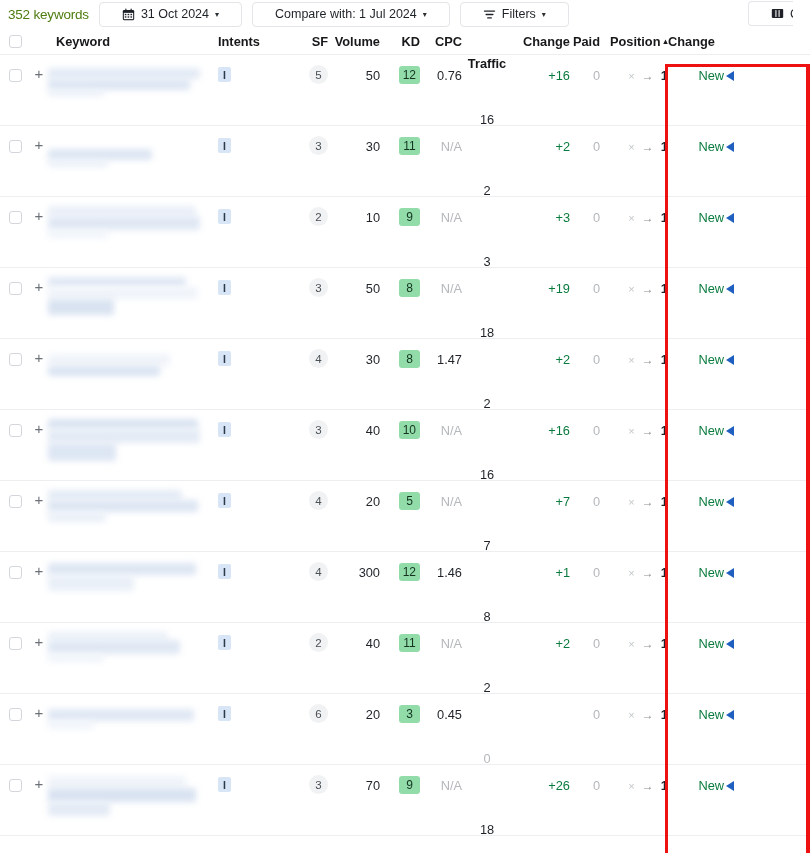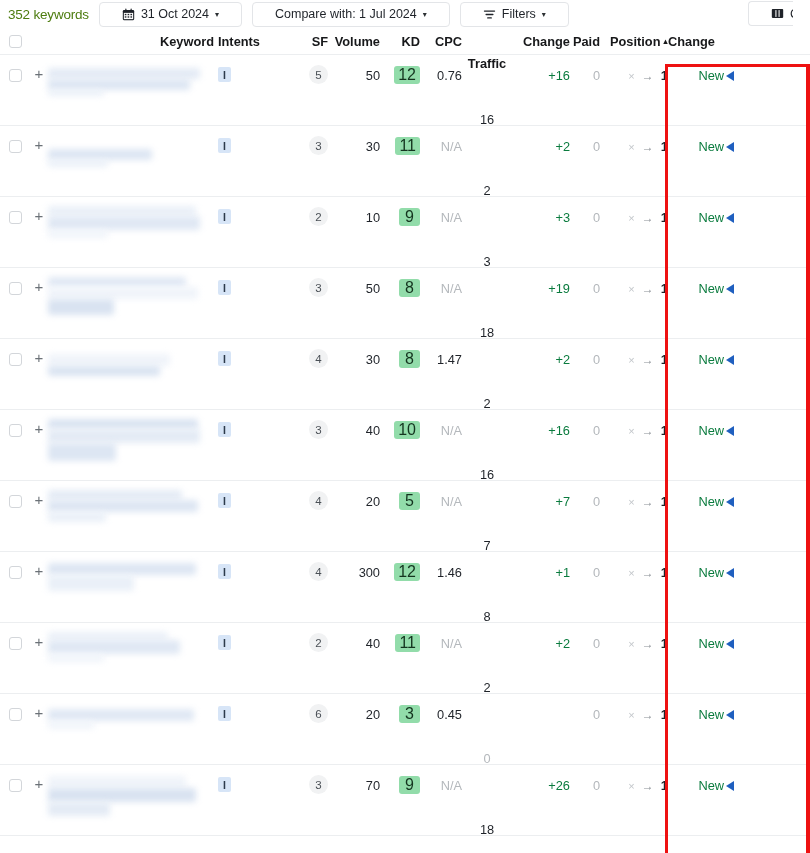--- a/index.html
+++ b/index.html
@@ -91,21 +91,21 @@
   .c-vol   { width: 52px;  flex: 0 0 52px;  text-align:right; }
   .c-kd    { width: 40px;  flex: 0 0 40px;  display:flex; justify-content:flex-end; }
   .c-cpc   { width: 42px;  flex: 0 0 42px;  text-align:right; }
   .c-tr    { width: 50px;  flex: 0 0 50px;  text-align:center;margin-top:44px; }
   .c-ch    { width: 58px;  flex: 0 0 58px;  text-align:right; }
   .c-paid  { width: 30px;  flex: 0 0 30px;  text-align:right; }
   .c-pos   { width: 68px;  flex: 0 0 68px;  display:flex; justify-content:flex-end; align-items:center; gap:7px;text-align:center; }
   .c-pch   { width: 56px;  flex: 0 0 56px;  text-align:right; }
   .c-end   { width: 26px;  flex: 0 0 26px;  display:flex; justify-content:flex-start; }
 
-  #head .c-kw   { padding-left: 8px; text-align: right; }
+  #head .c-kw   { padding-left: 8px; }
   #head .c-int  { justify-content: flex-start; }
   #head .c-pos  { justify-content: flex-start; padding-left: 10px; gap: 3px; }
   #head .c-pch  { text-align: left; }
 
   .drow .c-chk, .drow .c-exp, .drow .c-int, .drow .c-sf, .drow .c-vol,
   .drow .c-kd, .drow .c-cpc, .drow .c-tr, .drow .c-ch, .drow .c-paid,
   .drow .c-pos, .drow .c-pch, .drow .c-end {
     padding-top: 13px;
   }
   .drow .c-kw { padding-top: 9px; }
@@ -169,21 +169,21 @@
   
   .kdchip {
     display: inline-flex;
     align-items: center;
     justify-content: center;
     min-width: 21px; height: 18px;
     padding: 0 4px;
     border-radius: 3px;
     background: #92dcaa;
     color: #14341f;
-    font-size: 16px;
+    font-size: 12px;
     margin-top: -2px;
   }
 
   .muted { color: #b4b8bc; }
   .zero  { color: #b4b8bc; }
   .pos   { color: #0a7b3e; }
   .newtag{ color: #0a7b3e; }
 
   
   .xmark { color: #c2c6ca; font-size: 11px; }

